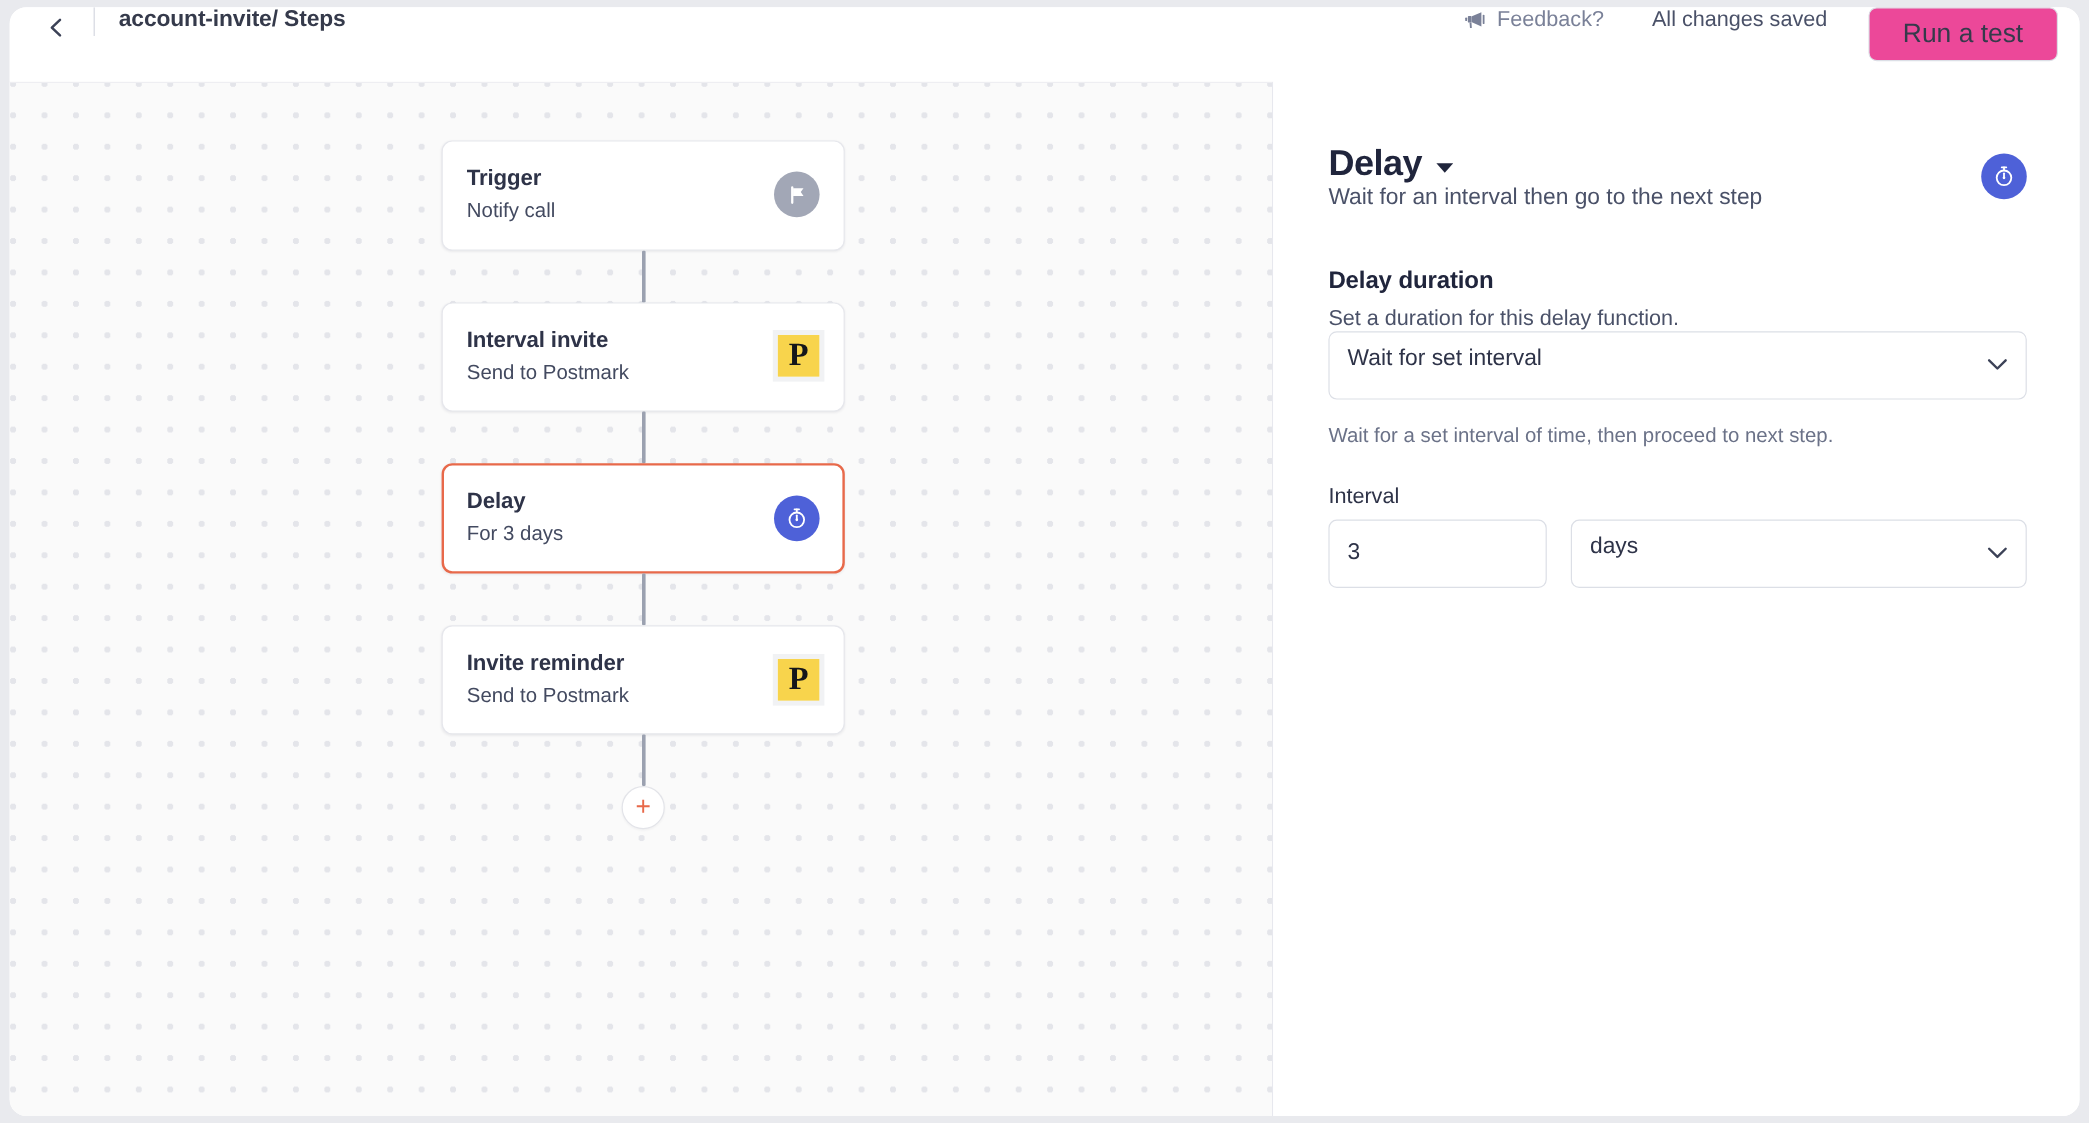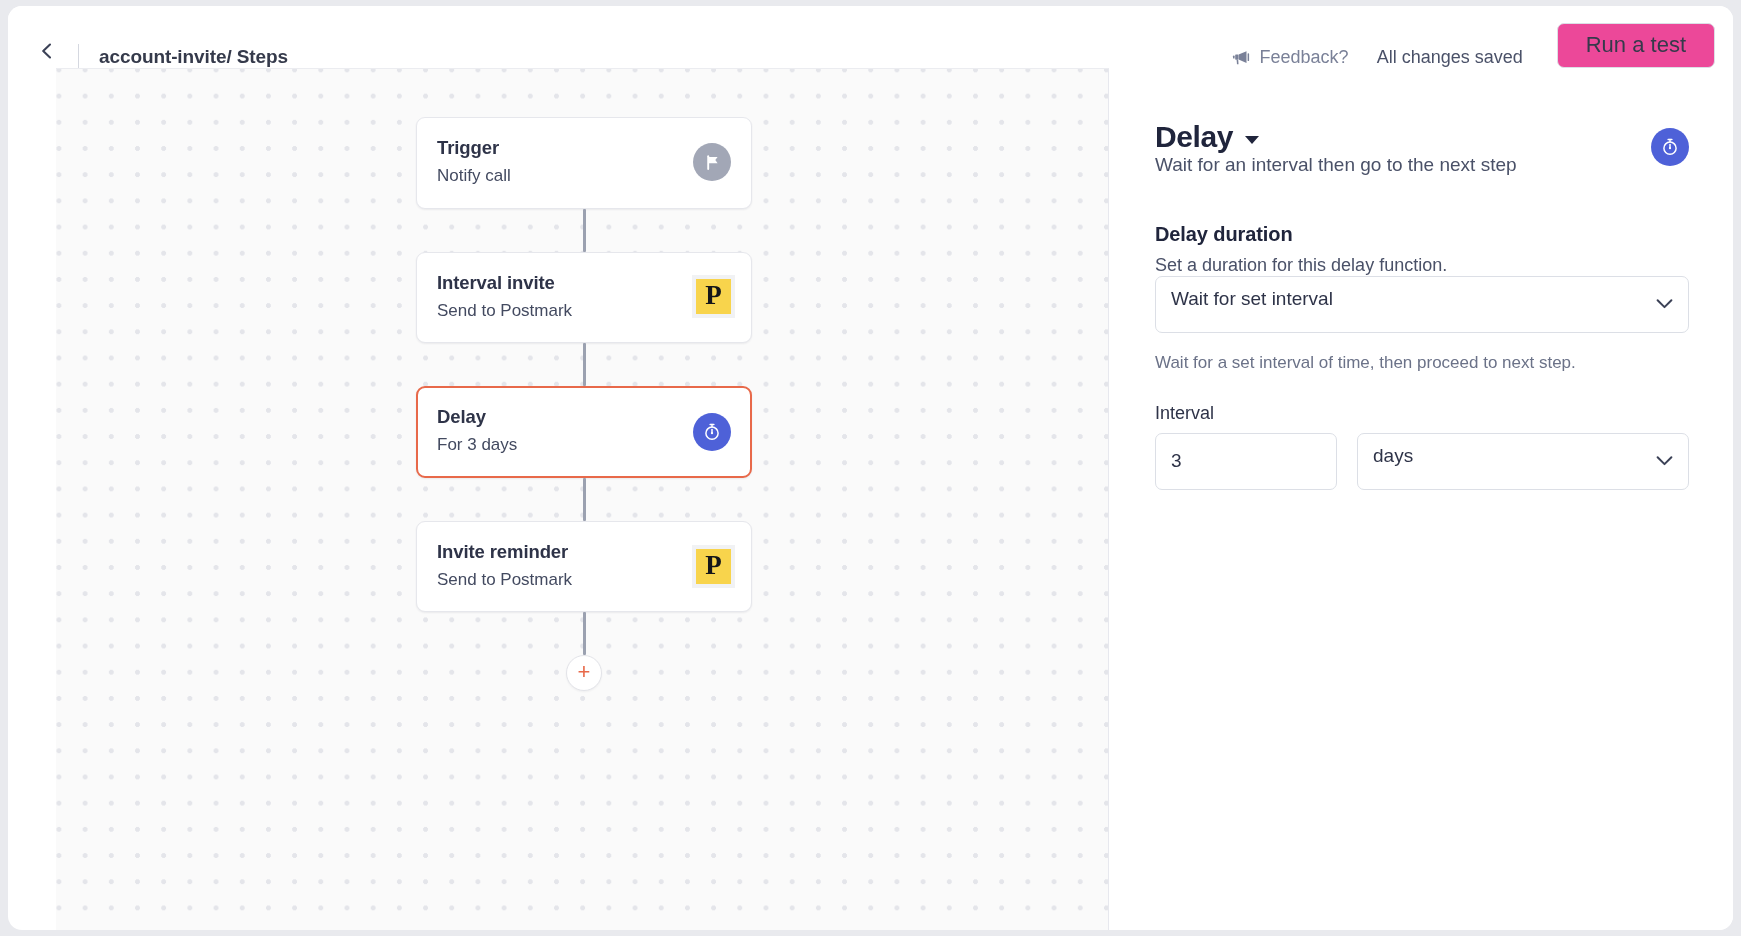--- a/index.html
+++ b/index.html
@@ -26,21 +26,21 @@
     display: flex;
     flex-direction: column;
   }
 
   
   .header {
     height: 62px;
     flex: 0 0 62px;
     background: #ffffff;
     display: flex;
-    align-items: flex-end;
+    align-items: flex-start;
     padding: 0 18px 0 22px;
     position: relative;
     z-index: 5;
   }
 
   .back-button {
     width: 34px;
     height: 34px;
     display: flex;
     align-items: center;
@@ -79,20 +79,21 @@
     margin-right: 28px;
     white-space: nowrap;
   }
   .megaphone-icon { display: block; flex: 0 0 auto; }
 
   .save-status {
     font-size: 18px;
     color: #4a5168;
     margin-right: 34px;
     white-space: nowrap;
+    margin-left: 12px;
   }
 
   .run-test-button {
     font-family: "Liberation Sans", sans-serif;
     font-size: 22px;
     color: #353a4b;
     background: #ec4899;
     border: 1px solid #dcdfe6;
     border-radius: 7px;
     padding: 10px 28px 11px;
@@ -113,21 +114,20 @@
     position: relative;
     width: 1053px;
     flex: 0 0 1053px;
     background-color: #fafafa;
     background-image: radial-gradient(circle, #e4e5ea 2.4px, transparent 2.5px);
     background-size: 26.2px 26.2px;
     background-position: 16px 14px;
     border-top: 1px solid #ebecf0;
     border-right: 1px solid #e7e8ee;
     overflow: hidden;
-    margin-left: 48px;
   }
 
   .flow {
     position: absolute;
     left: 360px;
     top: 48px;
     width: 336px;
     display: flex;
     flex-direction: column;
     align-items: center;

